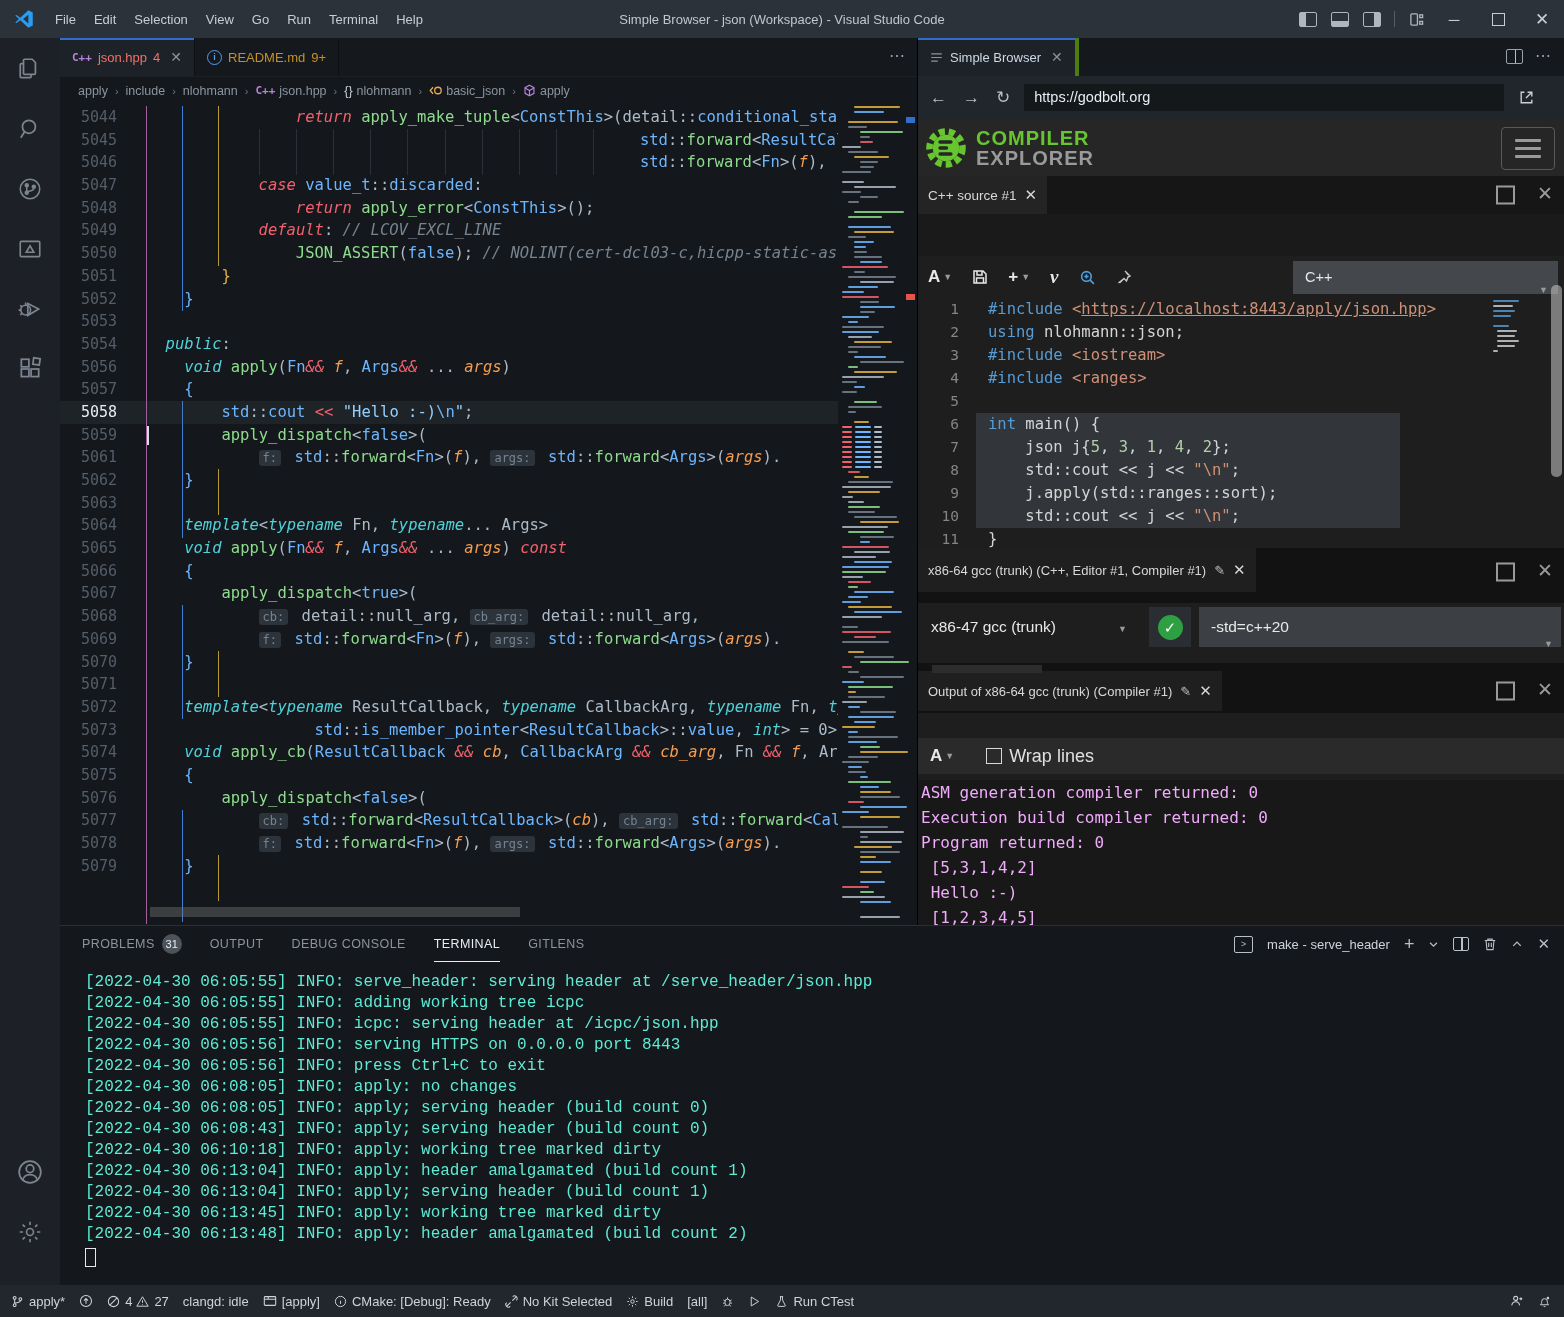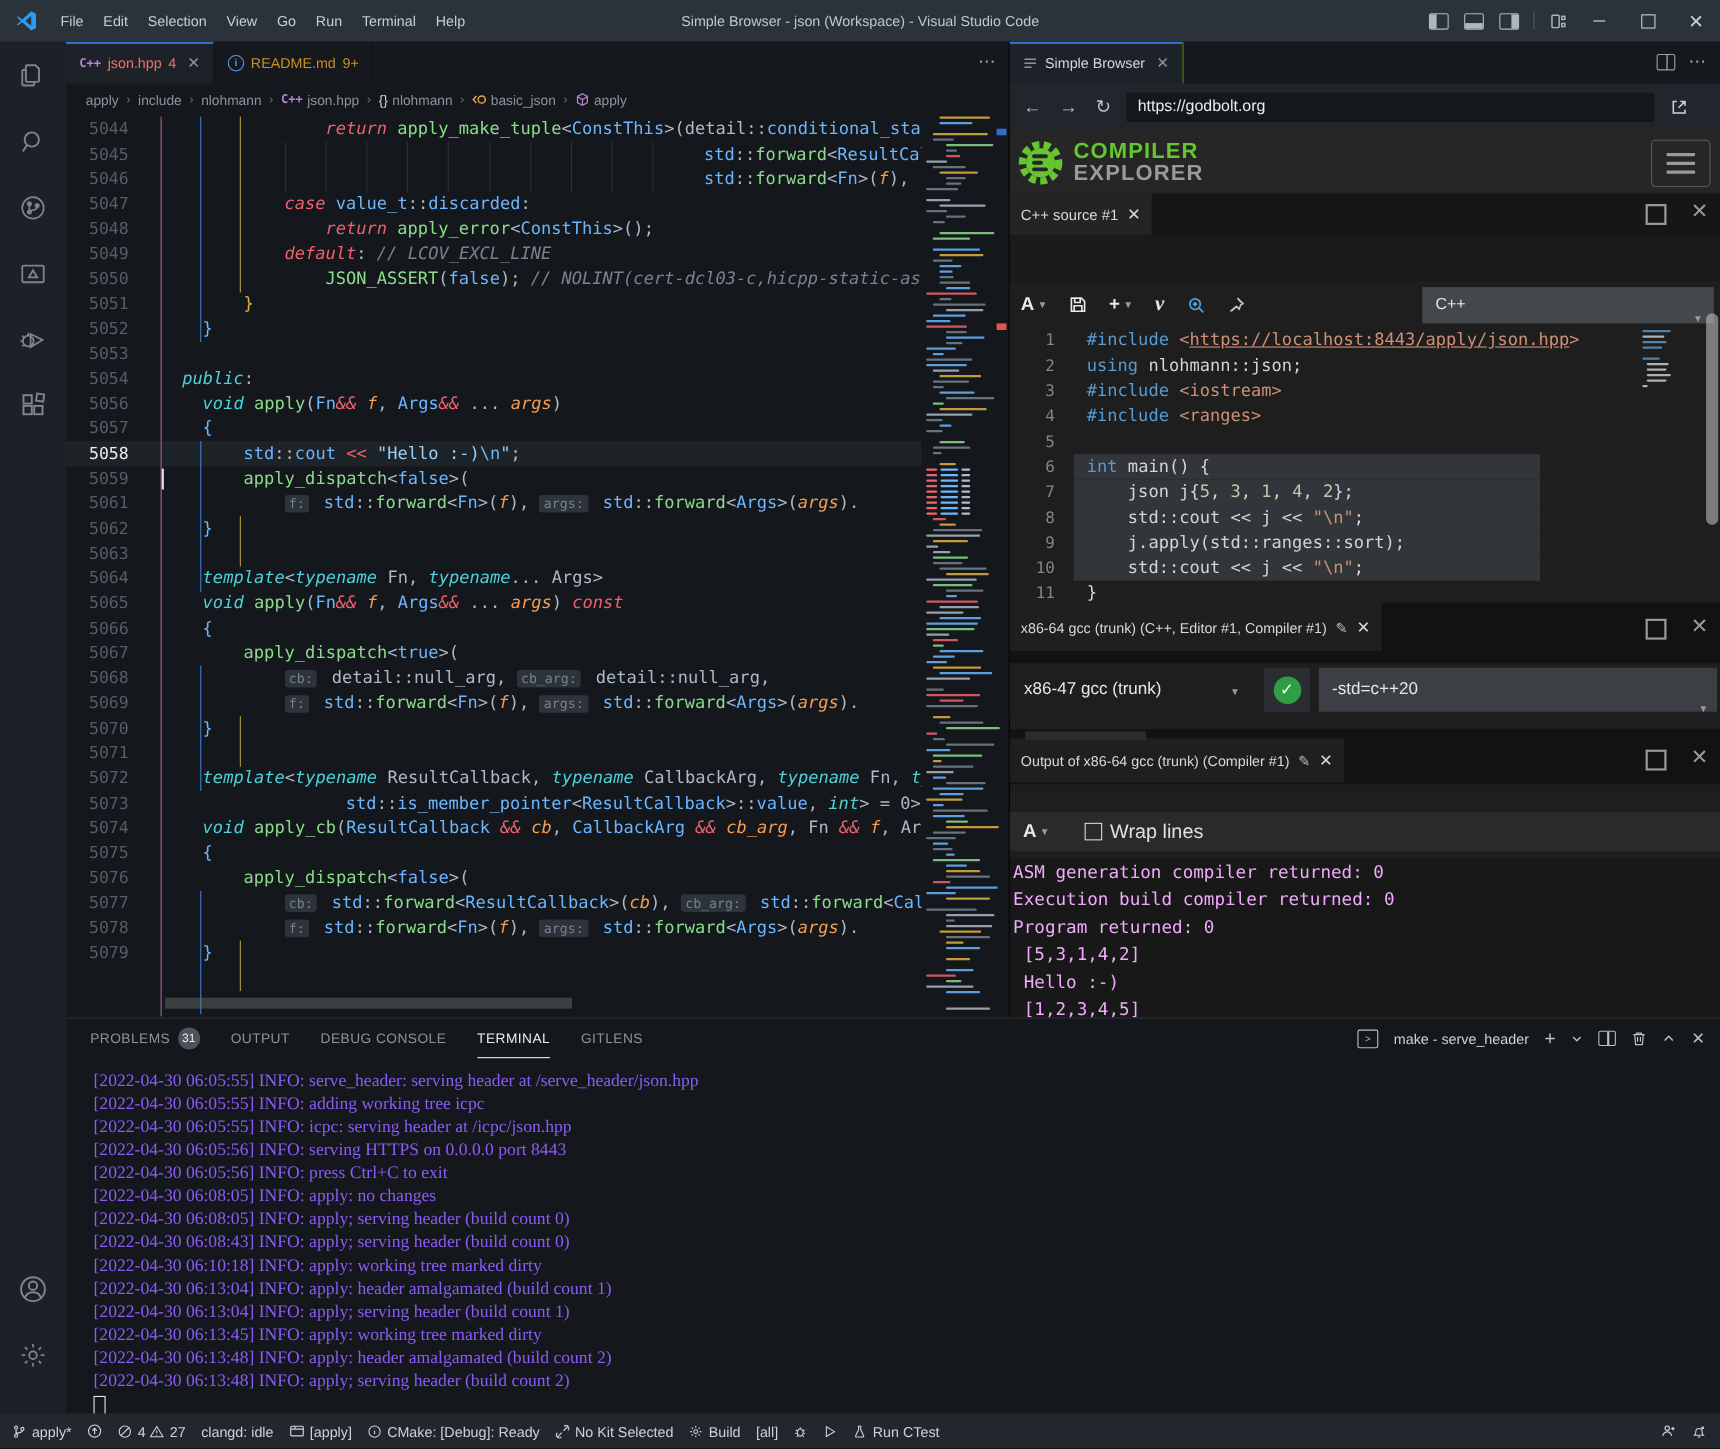--- a/index.html
+++ b/index.html
@@ -52,21 +52,21 @@
   .guide{position:absolute;width:1px;}
   .minimap{position:absolute;left:778px;top:0;width:65px;height:821px;background:#14181c;}
   .mmrow{position:absolute;height:2.4px;border-radius:1px;}
   .ovruler{position:absolute;left:843px;top:0;width:14px;height:821px;}
   .ovmark{position:absolute;left:3px;width:9px;height:6px;}
   .hscroll{position:absolute;left:90px;top:803px;width:370px;height:10px;background:rgba(121,121,121,.4);}
   .cursor{position:absolute;width:2px;height:19px;background:#d7dde3;}
   
   .browser{position:absolute;left:917px;top:38px;width:647px;height:887px;background:#1e1e1e;border-left:1px solid #000;}
   .b-tabsrow{position:absolute;left:0;top:0;width:100%;height:38px;background:#15191e;border-bottom:1px solid #1b1f24;}
-  .b-tab{position:absolute;left:0;top:0;height:38px;display:flex;align-items:center;padding:0 12px;font-size:13px;color:#cdd9e5;background:#1d2229;border-right:1px solid #4d7c0f;}
+  .b-tab{position:absolute;left:0;top:0;height:38px;display:flex;align-items:center;padding:0 12px;font-size:13px;color:#cdd9e5;background:#1d2229;border-right:4px solid #4d7c0f;}
   .b-tab::before{content:"";position:absolute;left:0;top:0;right:0;height:2px;background:#316dca;}
   .navbar{position:absolute;left:0;top:38px;width:100%;height:43px;background:#21262c;display:flex;align-items:center;}
   .nav-ico{color:#b8bfc6;font-size:17px;margin:0 8px;}
   .urlbox{width:460px;height:27px;background:#15181b;border-radius:2px;color:#e6edf3;font-size:14.5px;line-height:27px;padding:0 10px;margin-left:6px;white-space:nowrap;overflow:hidden;}
   .extbtn{margin-left:14px;color:#c9d1d9;}
   .ceheader{position:absolute;left:0;top:81px;width:100%;height:57px;background:#262626;display:flex;align-items:center;}
   .celogo-txt{font-weight:bold;font-size:20px;line-height:20px;letter-spacing:1px;margin-left:8px;font-family:"Liberation Sans",sans-serif;}
   .celogo-txt .l1{color:#67c52f;}.celogo-txt .l2{color:#9a9a9a;}
   .hamburger{position:absolute;right:10px;top:8px;width:52px;height:41px;border:1px solid #5a5a5a;border-radius:4px;display:flex;flex-direction:column;justify-content:center;gap:5px;align-items:center;}
   .hamburger i{width:26px;height:3px;background:#9a9a9a;border-radius:1px;}
@@ -106,21 +106,21 @@
   .panel{position:absolute;left:60px;top:925px;width:1504px;height:360px;background:#14171b;border-top:1px solid #2a2f36;}
   .ptabs{position:absolute;left:22px;top:0;height:36px;display:flex;align-items:center;gap:28px;}
   .ptab{font-size:12.5px;letter-spacing:.4px;color:#8b949e;display:flex;align-items:center;gap:7px;height:35px;}
   .ptab.active{color:#e6edf3;border-bottom:1px solid #e6edf3;}
   .pbadge{background:#4d535a;color:#e6edf3;border-radius:50%;width:20px;height:20px;font-size:11px;line-height:20px;text-align:center;letter-spacing:0;}
   .pright{position:absolute;right:14px;top:0;height:36px;display:flex;align-items:center;gap:14px;color:#b8bfc6;font-size:13px;}
   .termico{width:17px;height:15px;border:1.2px solid #b8bfc6;border-radius:2px;font-size:9px;line-height:14px;text-align:center;}
   .picon{font-size:15px;color:#b8bfc6;}
   .splitico{width:14px;height:12px;border:1.3px solid #b8bfc6;border-radius:2px;position:relative;}
   .splitico::after{content:"";position:absolute;left:50%;top:0;bottom:0;width:1.3px;background:#b8bfc6;}
-  .term{position:absolute;left:25px;top:46px;font-family:Liberation Serif, serif;font-size:16px;color:#8b5cf6;}
+  .term{position:absolute;left:25px;top:46px;font-family:Liberation Mono, monospace;font-size:16px;color:#5eead4;}
   .term div{height:21px;line-height:21px;white-space:pre;}
   .termcur{display:inline-block;width:9px;height:17px;border:1.5px solid #e8e8e8;margin-top:3px;}
   
   .statusbar{position:absolute;left:0;top:1285px;width:1564px;height:32px;background:#22272e;display:flex;align-items:center;font-size:13px;color:#cdd3d9;}
   .sb-item{display:flex;align-items:center;gap:5px;padding:0 7px;height:100%;}
   .sb-item .glyph{display:flex;align-items:center;}
   .sb-right{position:absolute;right:6px;top:0;height:100%;display:flex;align-items:center;}
 </style>
 </head>
 <body>
@@ -723,21 +723,20 @@
         <div>[2022-04-30 06:05:56] INFO: serving HTTPS on 0.0.0.0 port 8443</div>
         <div>[2022-04-30 06:05:56] INFO: press Ctrl+C to exit</div>
         <div>[2022-04-30 06:08:05] INFO: apply: no changes</div>
         <div>[2022-04-30 06:08:05] INFO: apply; serving header (build count 0)</div>
         <div>[2022-04-30 06:08:43] INFO: apply; serving header (build count 0)</div>
         <div>[2022-04-30 06:10:18] INFO: apply: working tree marked dirty</div>
         <div>[2022-04-30 06:13:04] INFO: apply: header amalgamated (build count 1)</div>
         <div>[2022-04-30 06:13:04] INFO: apply; serving header (build count 1)</div>
         <div>[2022-04-30 06:13:45] INFO: apply: working tree marked dirty</div>
         <div>[2022-04-30 06:13:48] INFO: apply: header amalgamated (build count 2)</div>
-        <div>[2022-04-30 06:13:48] INFO: apply; serving header (build count 2)</div>
         <div><span class="termcur"></span></div>
       </div>
   </div>
 
   <div class="statusbar">
     <div id="sb-left" style="display:flex;height:100%;margin-left:4px">
         <span class="sb-item">
           <span class="glyph">
             <svg width="13" height="13" viewBox="0 0 16 16" fill="none" stroke="currentColor" stroke-width="1.3">
               <circle cx="4.5" cy="3.5" r="1.7"></circle>

